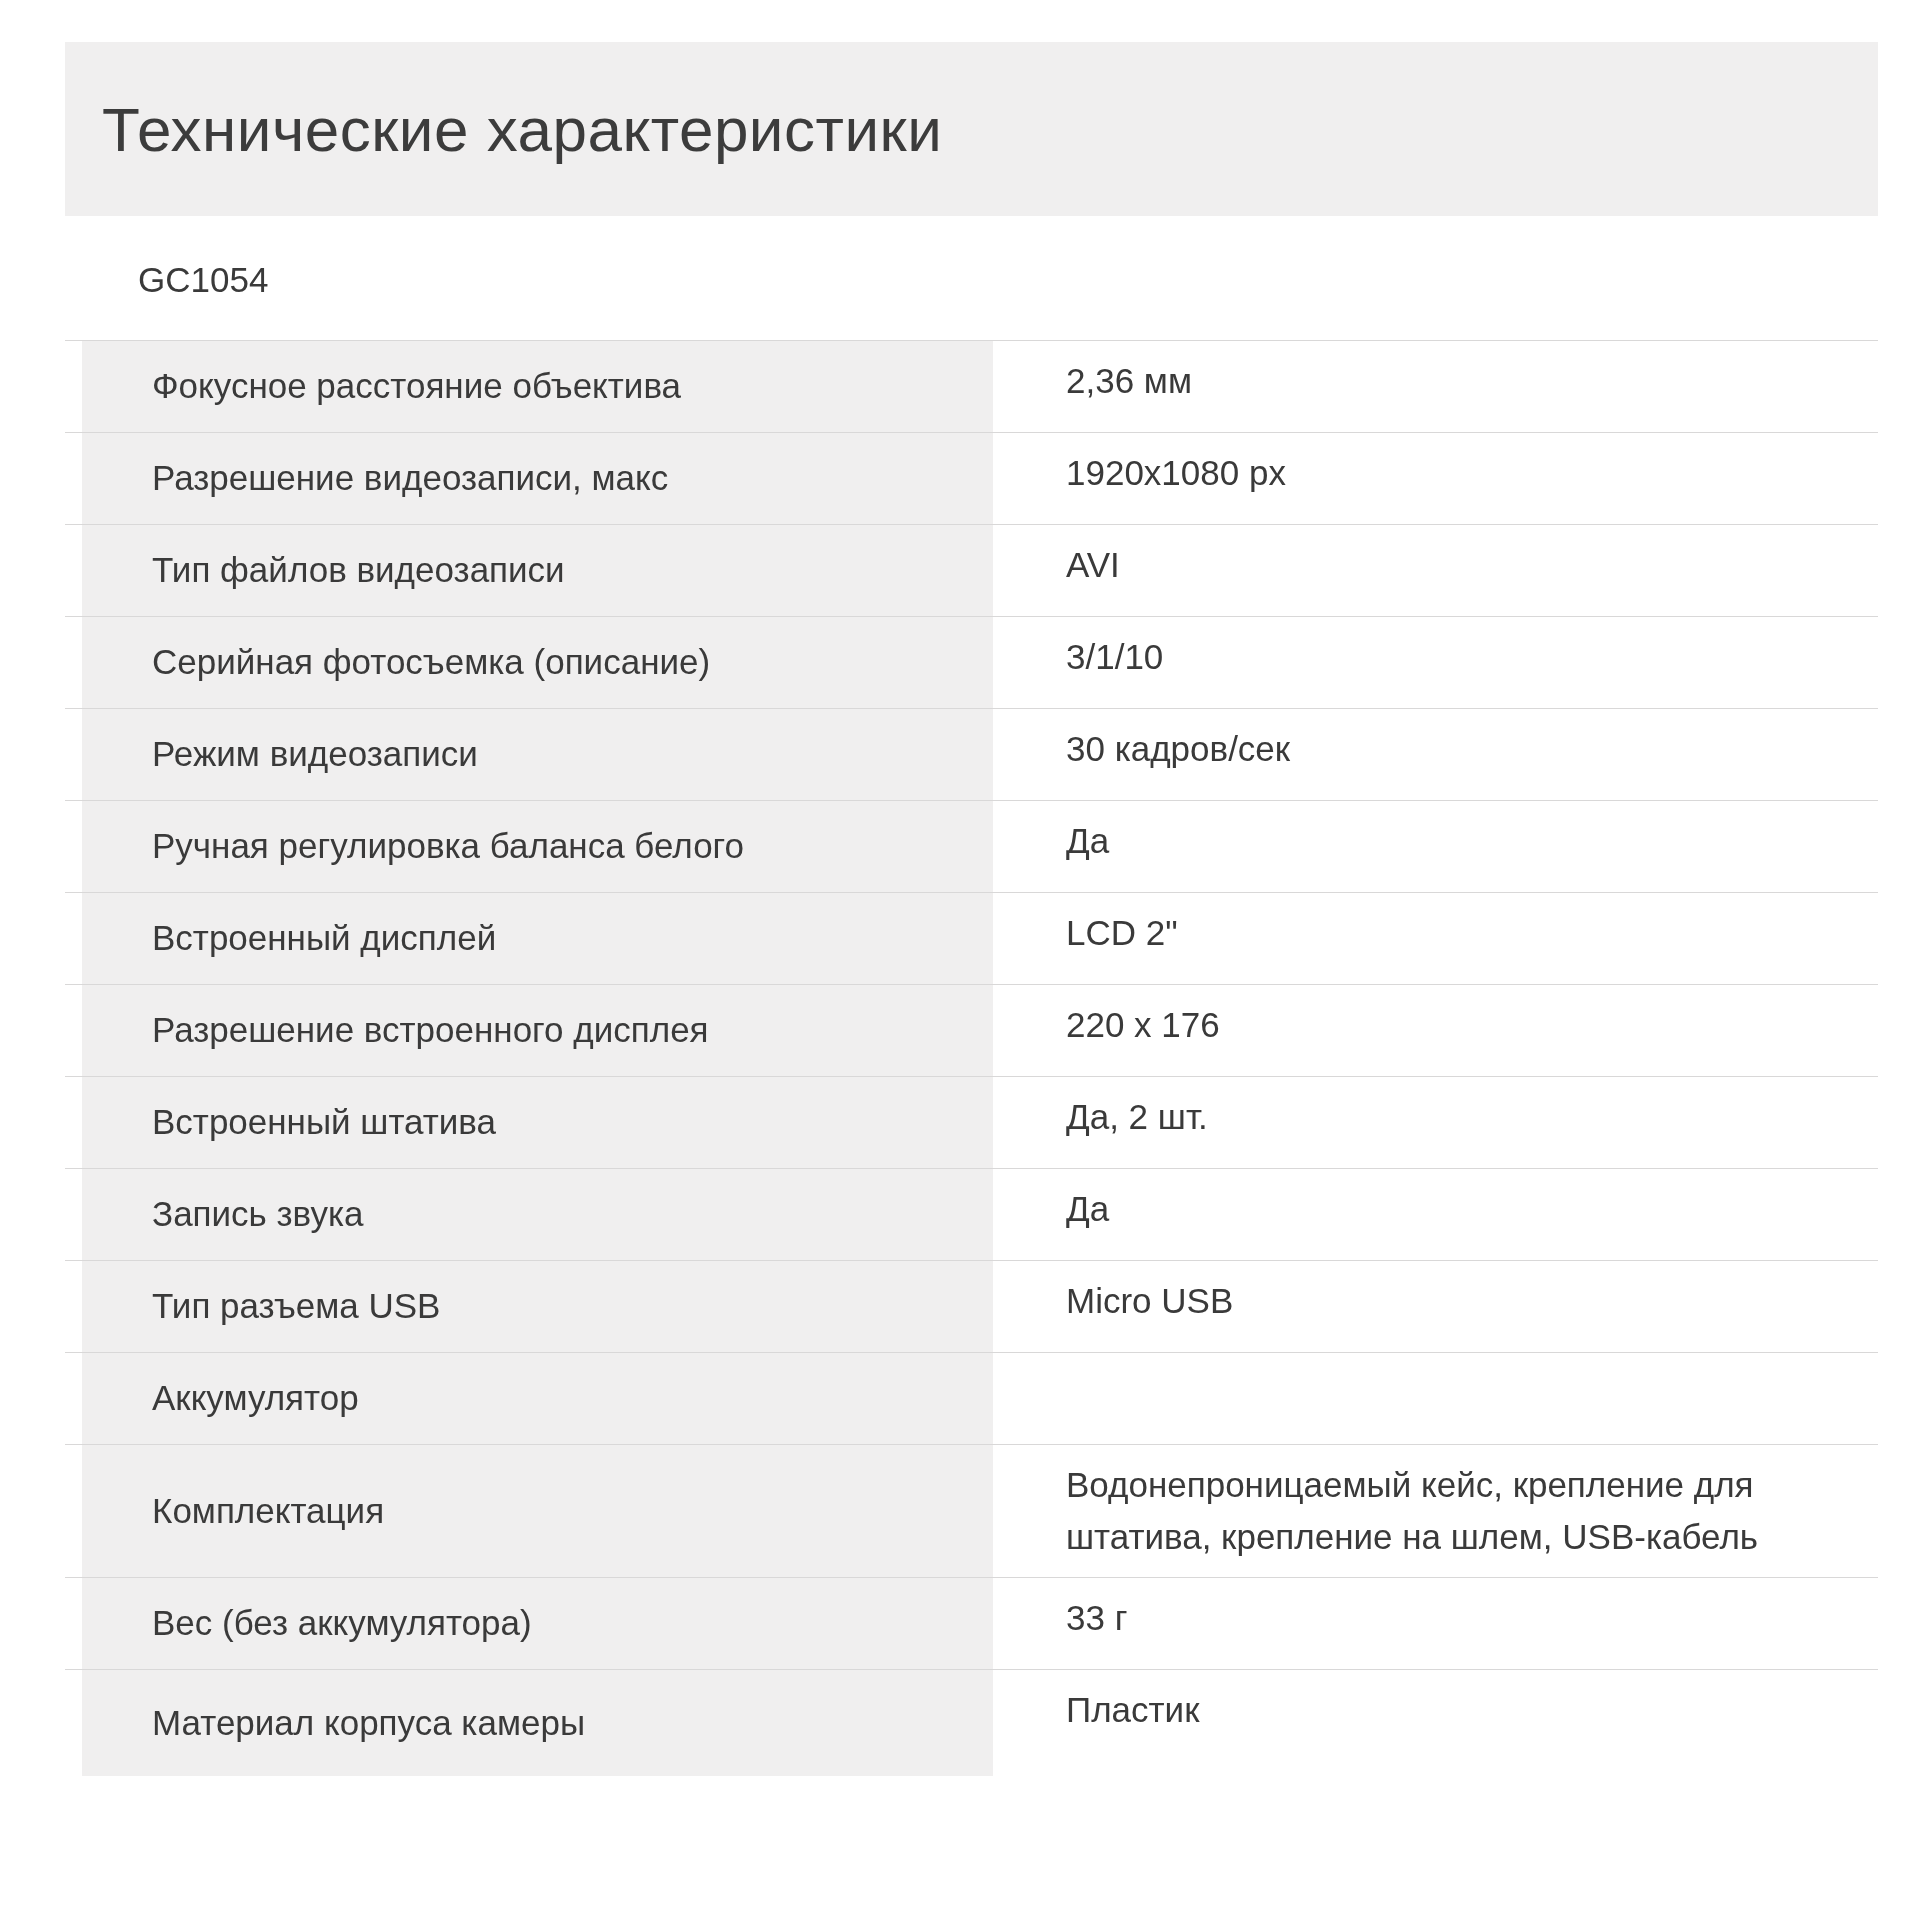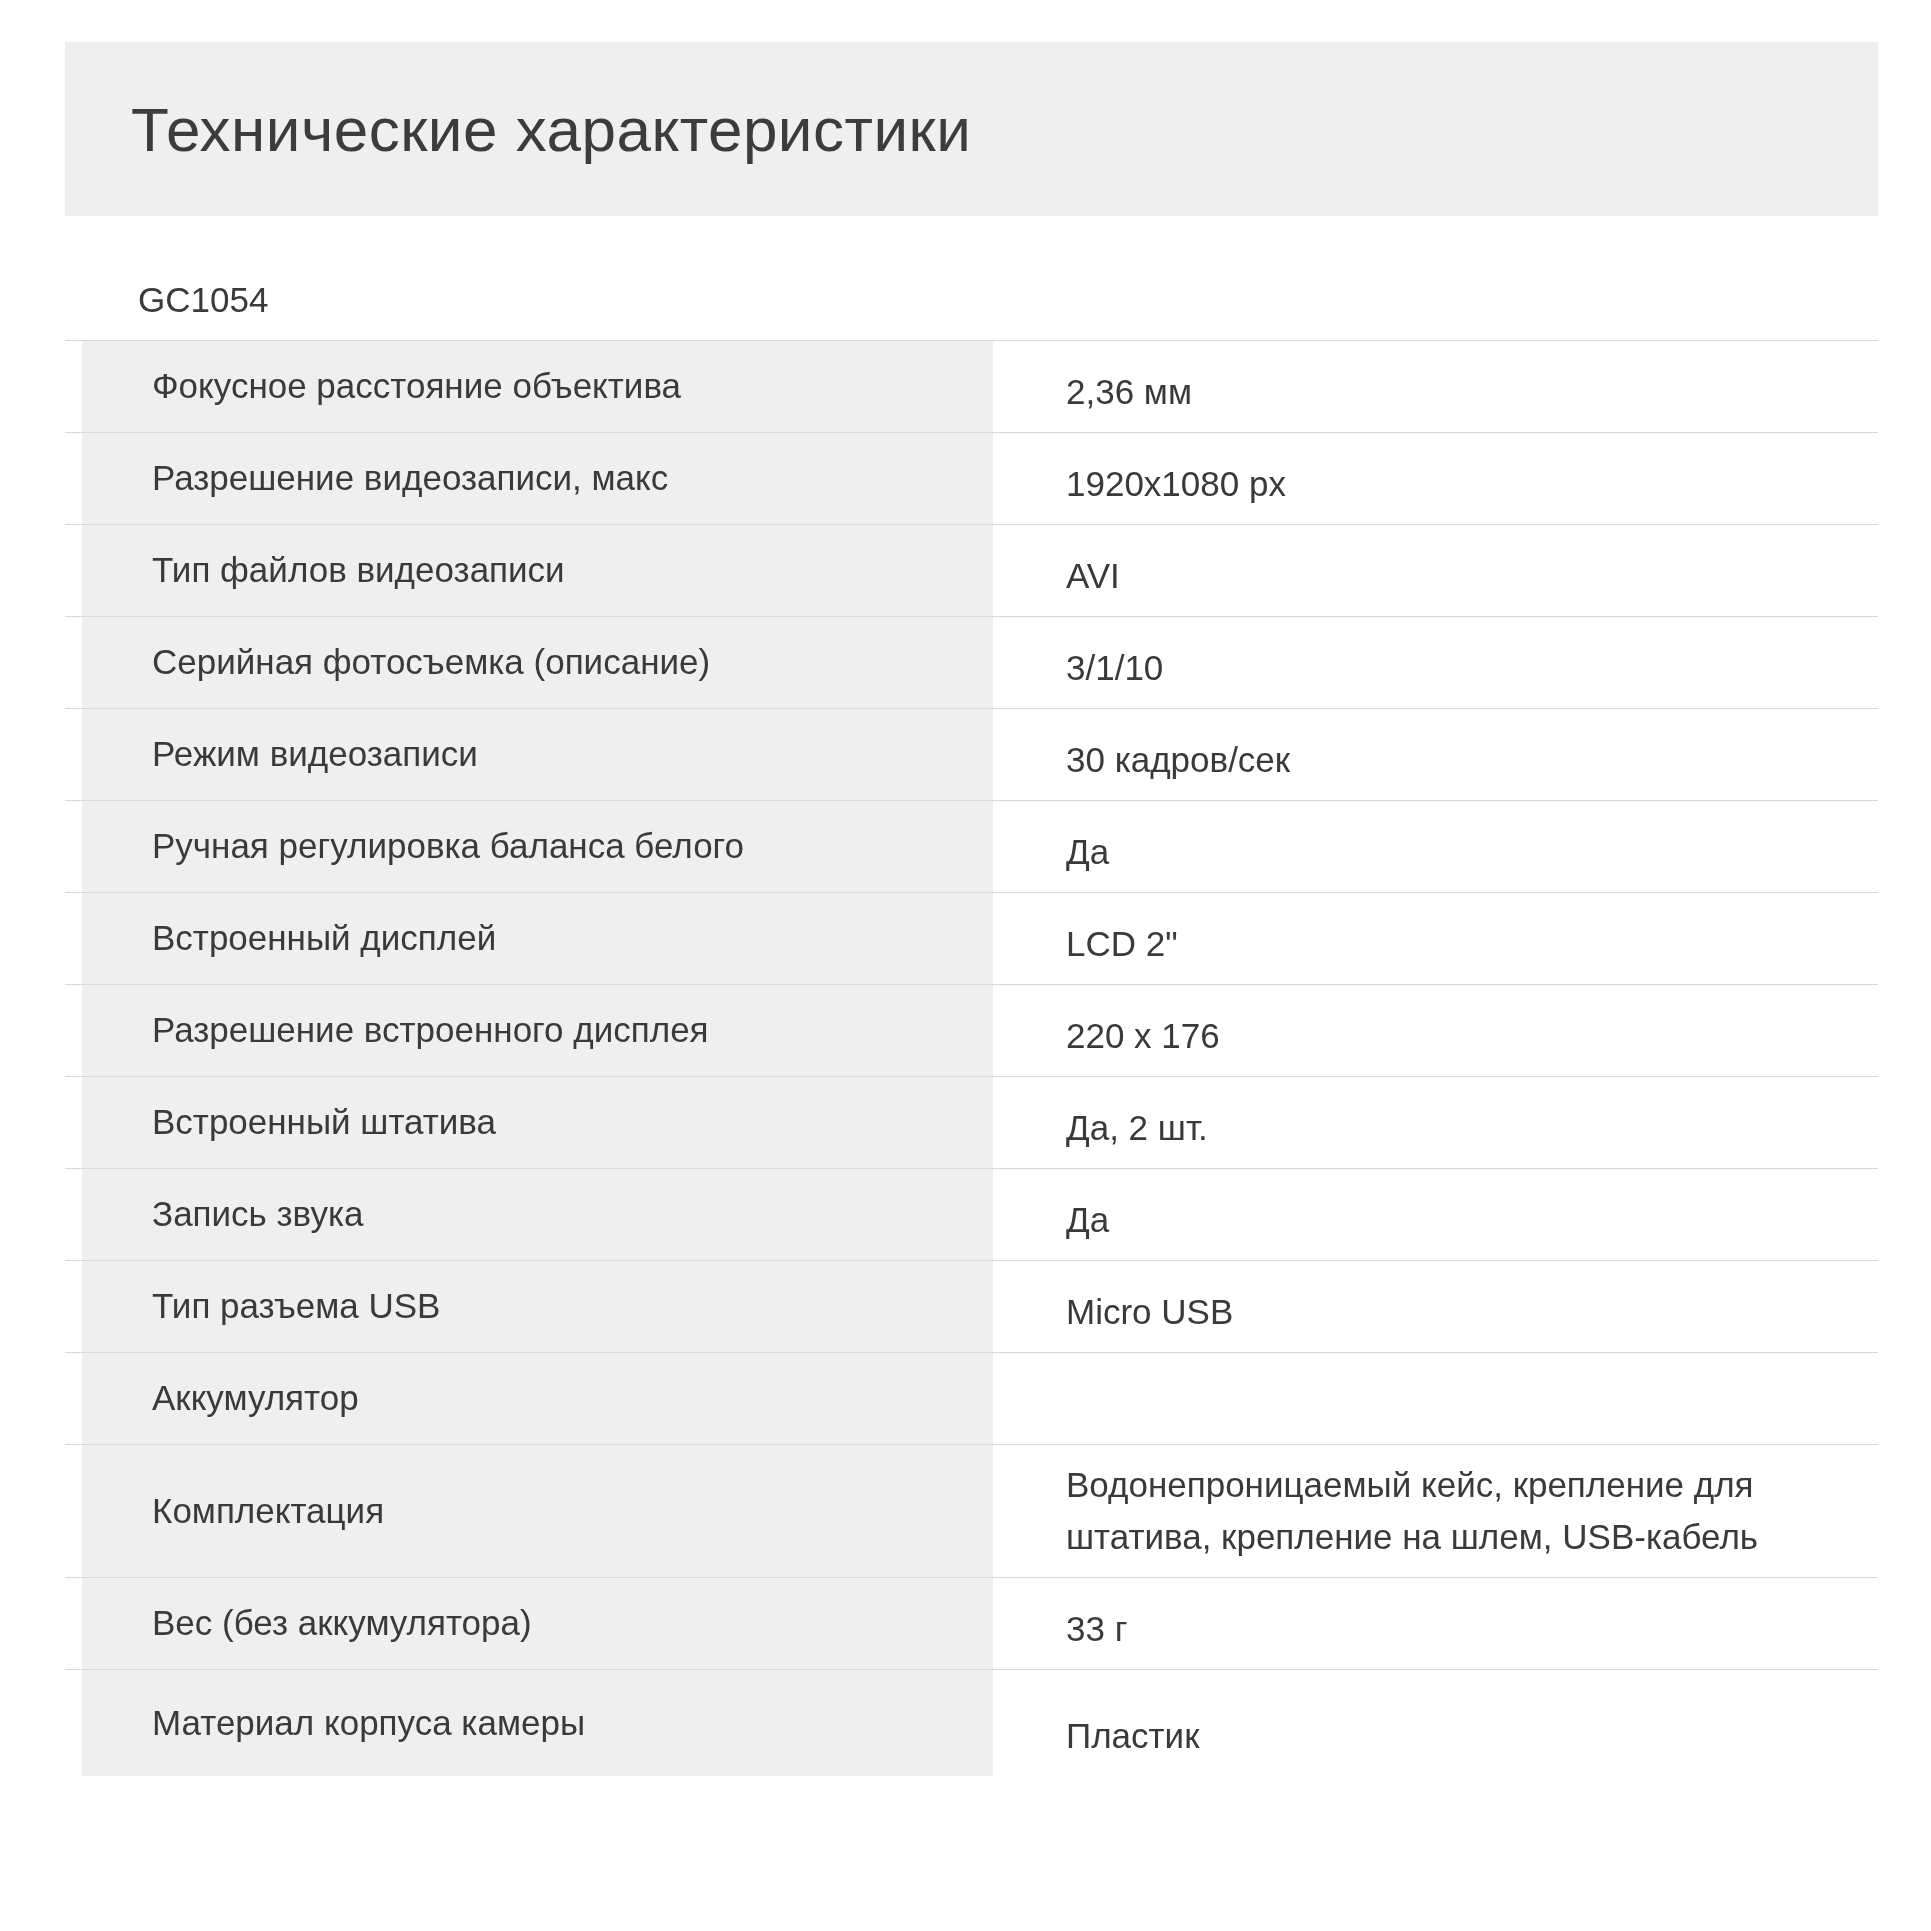--- a/index.html
+++ b/index.html
@@ -23,21 +23,21 @@
     width: 1813px;
   }
   .header-band {
     height: 174px;
     background: var(--band, #f0efef);
     display: flex;
     align-items: center;
   }
   .page-title {
     margin: 0;
-    padding-left: 66px;
+    padding-left: 37px;
     font-size: 62px;
     font-weight: 400;
     letter-spacing: 0.5px;
     color: var(--title, #3c3c3c);
   }
   .spec-table {
     margin-top: 24px;
   }
   .spec-row {
     display: flex;
@@ -55,21 +55,21 @@
     box-sizing: border-box;
     background: var(--band, #f0efef);
     display: flex;
     align-items: center;
     padding: 13.5px 39px 13.5px 70px;
   }
   .spec-value {
     flex: 1;
     box-sizing: border-box;
     display: flex;
-    align-items: flex-end;
+    align-items: flex-start;
     padding: 13.5px 75px 13.5px 73px;
   }
   .cell-text {
     font-size: 35px;
     line-height: 1.5;
     color: var(--text, #3a3a3a);
   }
 </style>
 </head>
 <body>

